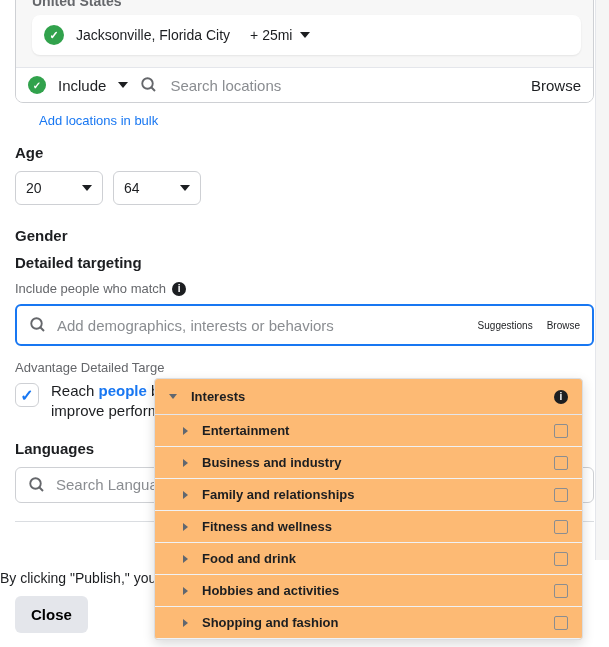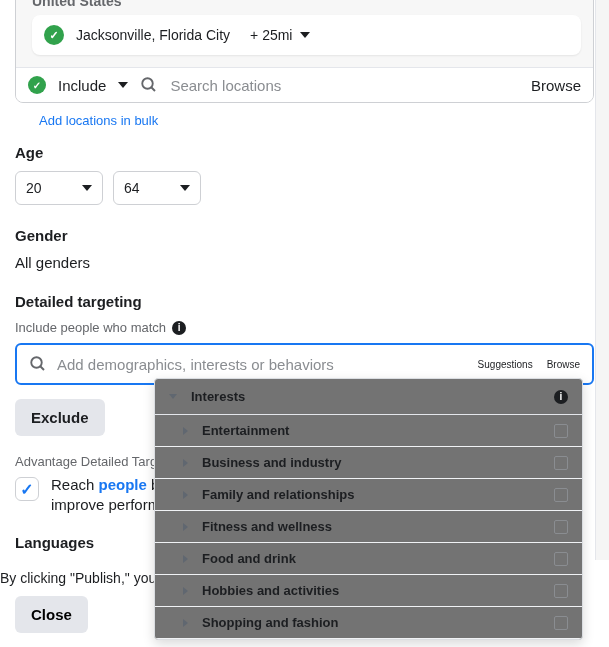--- a/index.html
+++ b/index.html
@@ -228,21 +228,21 @@
     cursor: pointer;
     margin-left: 15px;
   }
 
   
   .dropdown {
     position: absolute;
     top: 378px;
     left: 154px;
     right: 26px;
-    background: #737373;
+    background: #fdba74;
     border: 1px solid #dadde1;
     border-radius: 4px;
     box-shadow: 0 4px 12px rgba(0,0,0,0.15);
     overflow: hidden;
   }
   .dd-header {
     display: flex;
     align-items: center;
     padding: 10px 14px;
     gap: 14px;
@@ -339,42 +339,40 @@
       <span class="chev-down"></span>
     </div>
     <div class="age-select">
       <span>64</span>
       <span class="chev-down"></span>
     </div>
   </div>
 
   
   <div class="section-label">Gender</div>
-  <div class="gender-val">All genders</div>
 
   
   <div class="section-label">Detailed targeting</div>
   <div class="subtle">
     <span>Include people who match</span>
     <span class="info-dot">i</span>
   </div>
 
   <div class="targeting-input">
     <svg class="search-icon-svg" width="18" height="18" viewBox="0 0 24 24" fill="none" stroke="#65676b" stroke-width="2.5">
         <circle cx="10" cy="10" r="7"></circle>
         <line x1="20" y1="20" x2="15" y2="15"></line>
       </svg>
     <input placeholder="Add demographics, interests or behaviors" style="">
     <div class="tlinks">
       <span>Suggestions</span>
       <span>Browse</span>
     </div>
   </div>
 
-  <button class="exclude-btn">Exclude</button>
 
   
   <div class="adv-label">Advantage Detailed Targe</div>
   <div class="adv-row">
     <div class="checkbox-outer">
       <span class="check-inner">✓</span>
     </div>
     <div class="adv-text">
       <span>Reach </span><span class="lnk">people</span><span> beyond your detailed targeting selections when it's likely to improve performance.</span>
     </div>

